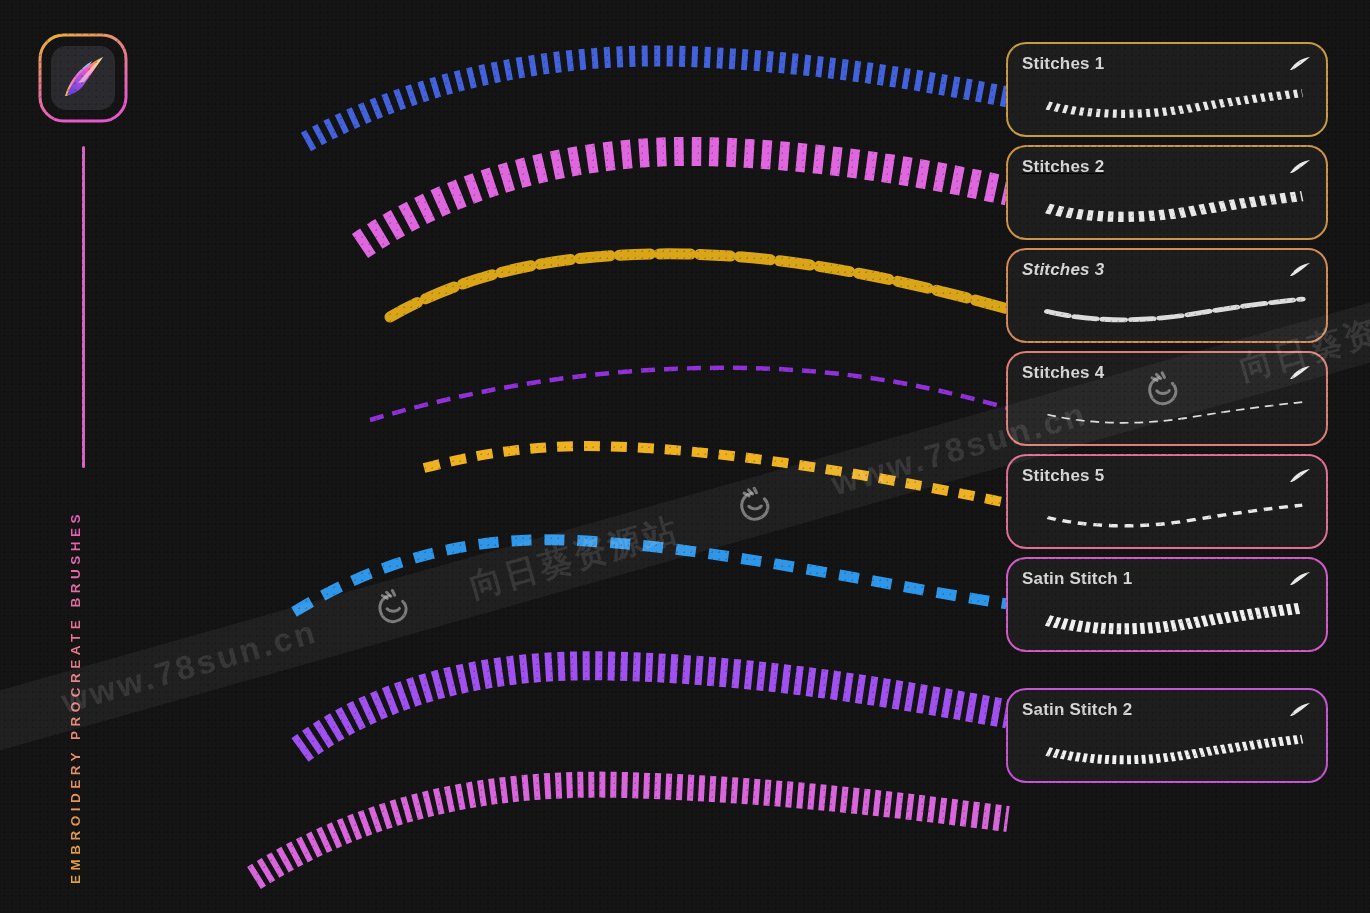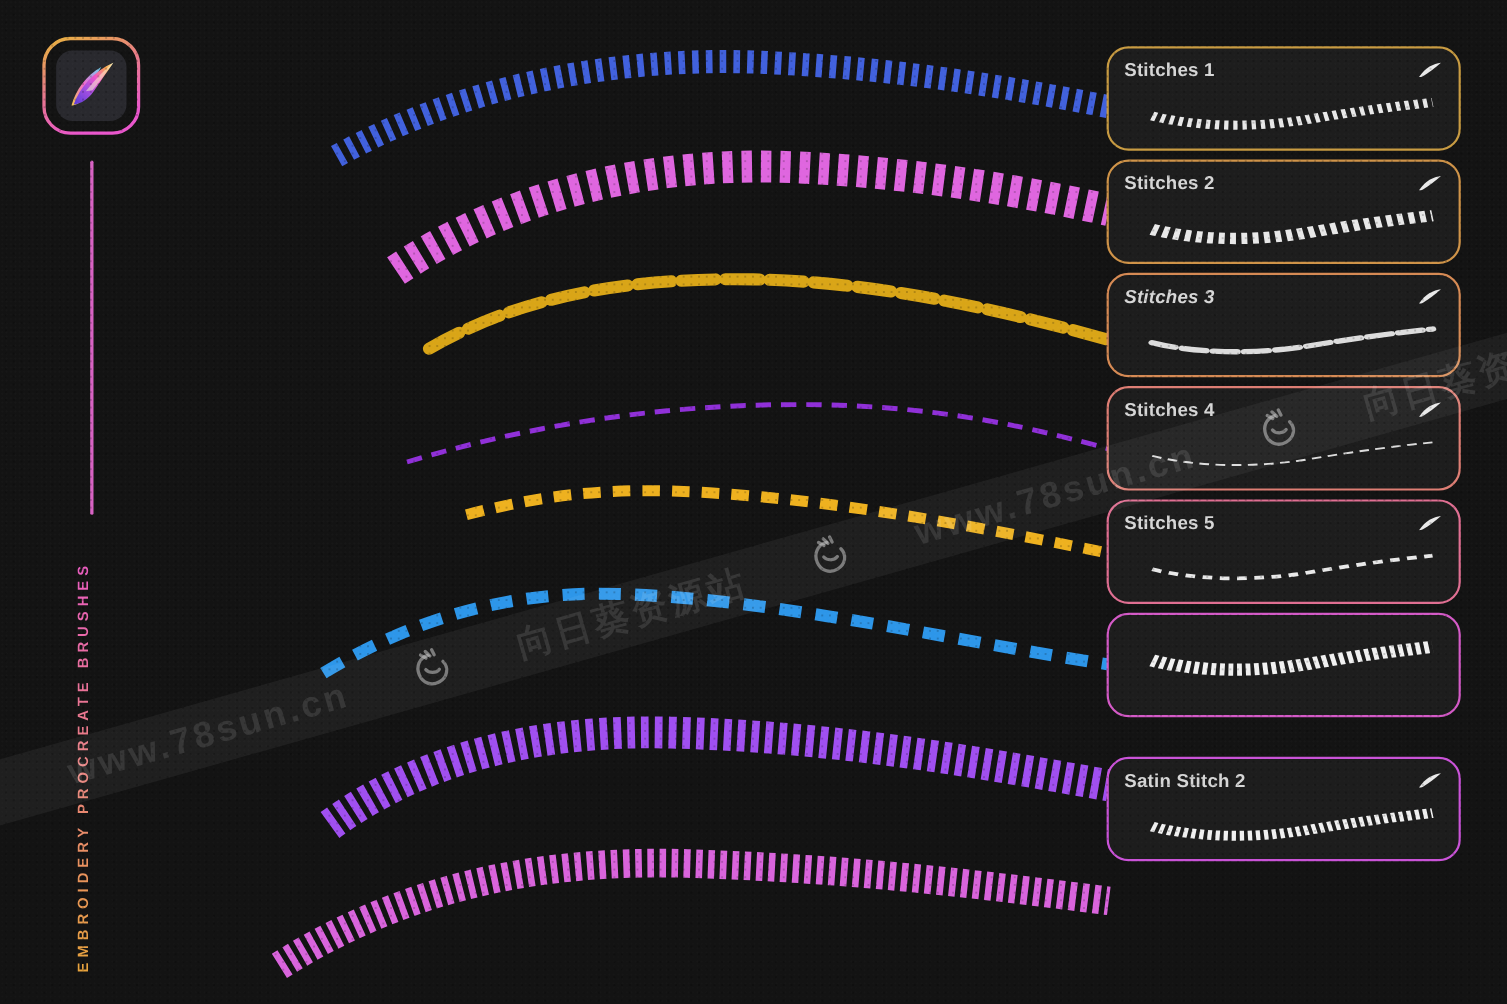--- a/index.html
+++ b/index.html
@@ -107,21 +107,21 @@
       <span class="panel-title">Stitches 1</span>
       <svg class="swoosh" viewBox="0 0 24 16">
         <path d="M2,14 C8,5 15,2 22,1 C16,6 11,10 6,13 C4,14 3,14 2,14 Z" fill="#e9e9e9"></path>
       </svg>
     </div>
     <svg class="preview" viewBox="0 0 300 64" preserveAspectRatio="none" fill="none">
       <path class="pv" d="M26,40 C66,54 118,56 168,45 C214,34 252,27 286,22" stroke="#e8e8e8" stroke-width="12" stroke-dasharray="4 4.5"></path>
     </svg>
   </div>
 
-  <div class="panel" style="border-color: rgb(207, 147, 72);">
+  <div class="panel" style="border-color: rgb(207, 147, 72); text-decoration: underline;">
     <div class="panel-head">
       <span class="panel-title">Stitches 2</span>
       <svg class="swoosh" viewBox="0 0 24 16">
         <path d="M2,14 C8,5 15,2 22,1 C16,6 11,10 6,13 C4,14 3,14 2,14 Z" fill="#e9e9e9"></path>
       </svg>
     </div>
     <svg class="preview" viewBox="0 0 300 64" preserveAspectRatio="none" fill="none">
       <path class="pv" d="M26,40 C66,54 118,56 168,45 C214,34 252,27 286,22" stroke="#e8e8e8" stroke-width="15" stroke-dasharray="5.5 5"></path>
     </svg>
   </div>
@@ -157,20 +157,26 @@
         <path d="M2,14 C8,5 15,2 22,1 C16,6 11,10 6,13 C4,14 3,14 2,14 Z" fill="#e9e9e9"></path>
       </svg>
     </div>
     <svg class="preview" viewBox="0 0 300 64" preserveAspectRatio="none" fill="none">
       <path class="pv" d="M26,40 C66,54 118,56 168,45 C214,34 252,27 286,22" stroke="#e8e8e8" stroke-width="5" stroke-dasharray="9 7"></path>
     </svg>
   </div>
 
 
   <div class="panel" style="border-color: rgb(212, 90, 199);">
+    <div class="panel-head">
+      <span class="panel-title">Satin Stitch 1</span>
+      <svg class="swoosh" viewBox="0 0 24 16">
+        <path d="M2,14 C8,5 15,2 22,1 C16,6 11,10 6,13 C4,14 3,14 2,14 Z" fill="#e9e9e9"></path>
+      </svg>
+    </div>
     <svg class="preview" viewBox="0 0 300 64" preserveAspectRatio="none" fill="none">
       <path class="pv" d="M26,40 C66,54 118,56 168,45 C214,34 252,27 286,22" stroke="#f0f0f0" stroke-width="16" stroke-dasharray="4.5 3.5"></path>
     </svg>
   </div>
 
   <div class="panel" style="border-color: rgb(202, 83, 216); margin-top: 28px;">
     <div class="panel-head">
       <span class="panel-title">Satin Stitch 2</span>
       <svg class="swoosh" viewBox="0 0 24 16">
         <path d="M2,14 C8,5 15,2 22,1 C16,6 11,10 6,13 C4,14 3,14 2,14 Z" fill="#e9e9e9"></path>

